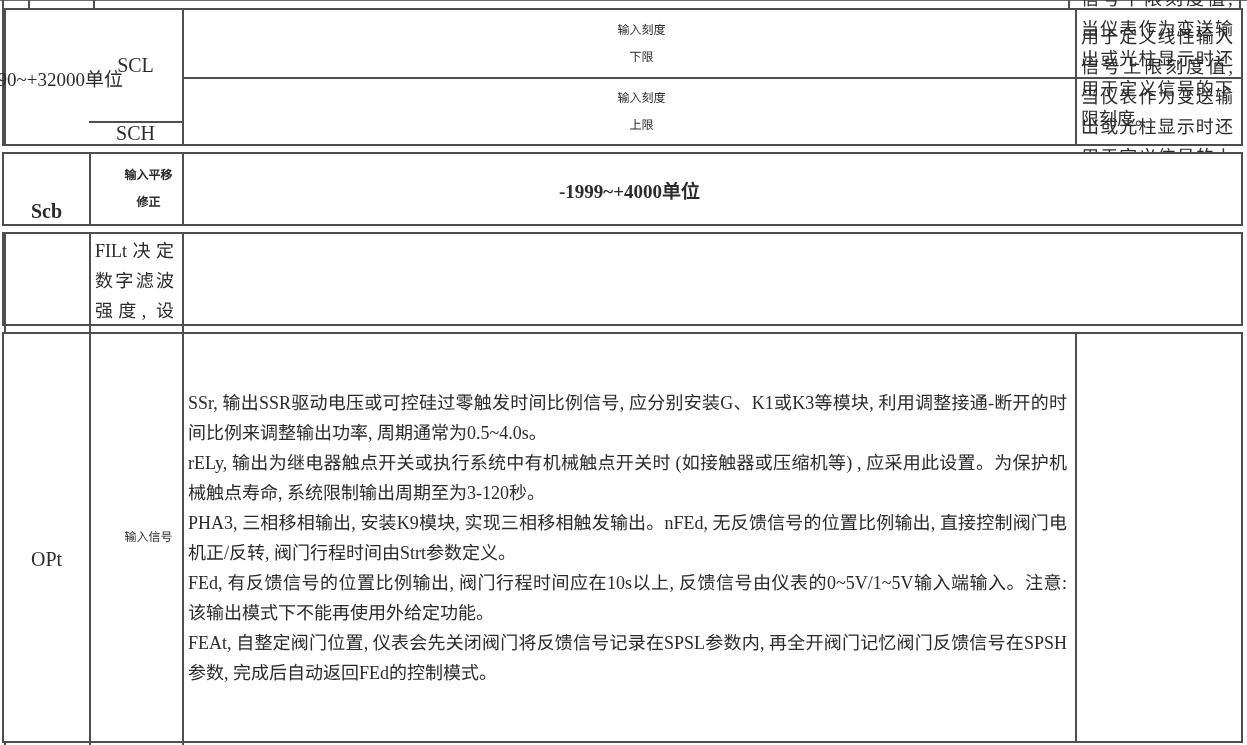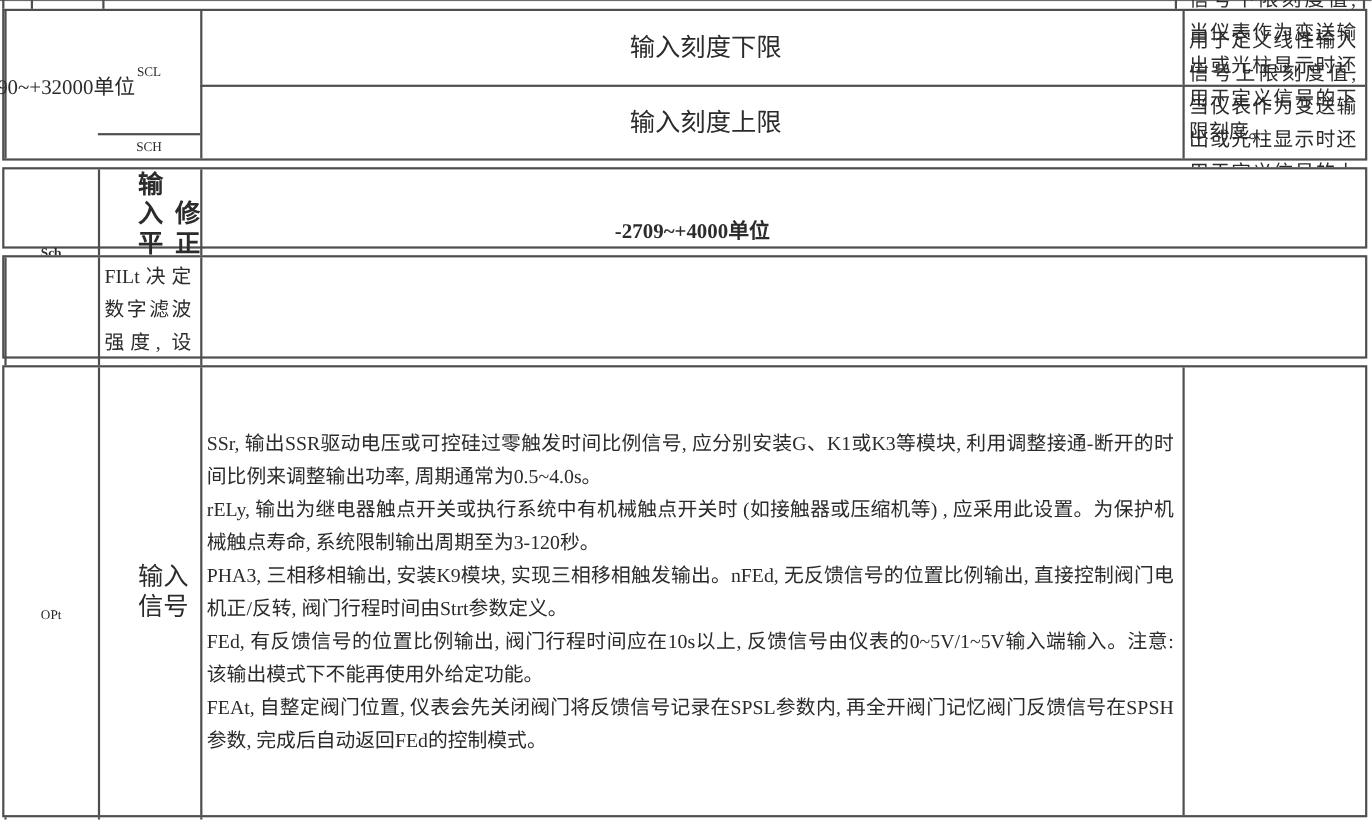--- a/index.html
+++ b/index.html
@@ -23,26 +23,26 @@
     display:grid;
     grid-template-columns:85px 93px 893px 1fr;
     background:#fff;
   }
   .tblock .cell{border-left:2px solid var(--bc);}
   .tblock .cell.first{border-left:none;}
   .row2{border-top:2px solid var(--bc);}
 
   .c-code{
     display:flex;align-items:center;justify-content:center;
-    font-size:12px;
+    font-size:20px;
     margin-top:44px;
   }
   .c-name{
-    display:flex;flex-direction:row;align-items:center;justify-content:center;
-    font-size:23px;line-height:27px;text-align:center;padding-left:24px;
+    display:flex;flex-direction:column;align-items:center;justify-content:center;
+    font-size:12px;line-height:27px;text-align:center;padding-left:24px;
   }
   .c-desc{
     display:flex;flex-direction:column;justify-content:center;
     font-size:18px;line-height:30px;
     padding:2px 8px 2px 4px;
     text-align:justify;
   }
   .c-desc p{margin:0;}
   .c-range{
     display:flex;align-items:center;justify-content:center;
@@ -93,21 +93,21 @@
 
 <div class="tblock" id="block-b">
   <div class="cell first c-code">
     <span>Scb</span>
   </div>
   <div class="cell c-name">
     <div>输入平移</div>
     <div>修正</div>
   </div>
   <div class="cell c-range">
-    <span>-2709~+4000单位</span>
+    <span>-1999~+4000单位</span>
   </div>
 </div>
 
 <div class="tblock" id="block-c">
   <div class="cell c-name">
     <div>输入数字</div>
     <div>滤波</div>
   </div>
   <div class="cell c-desc">
     <p>FILt决定数字滤波强度, 设置越大滤波越强, 但测量数据的响应速度也越 慢。在测量受到较大干扰时, 可逐步增大FILt使测量值瞬间跳动&lt;2~5个字即可。当仪表进行计量检定时, 应将FILt设置为0或1以提高响应速度。FILt单位为0.5s。</p>

